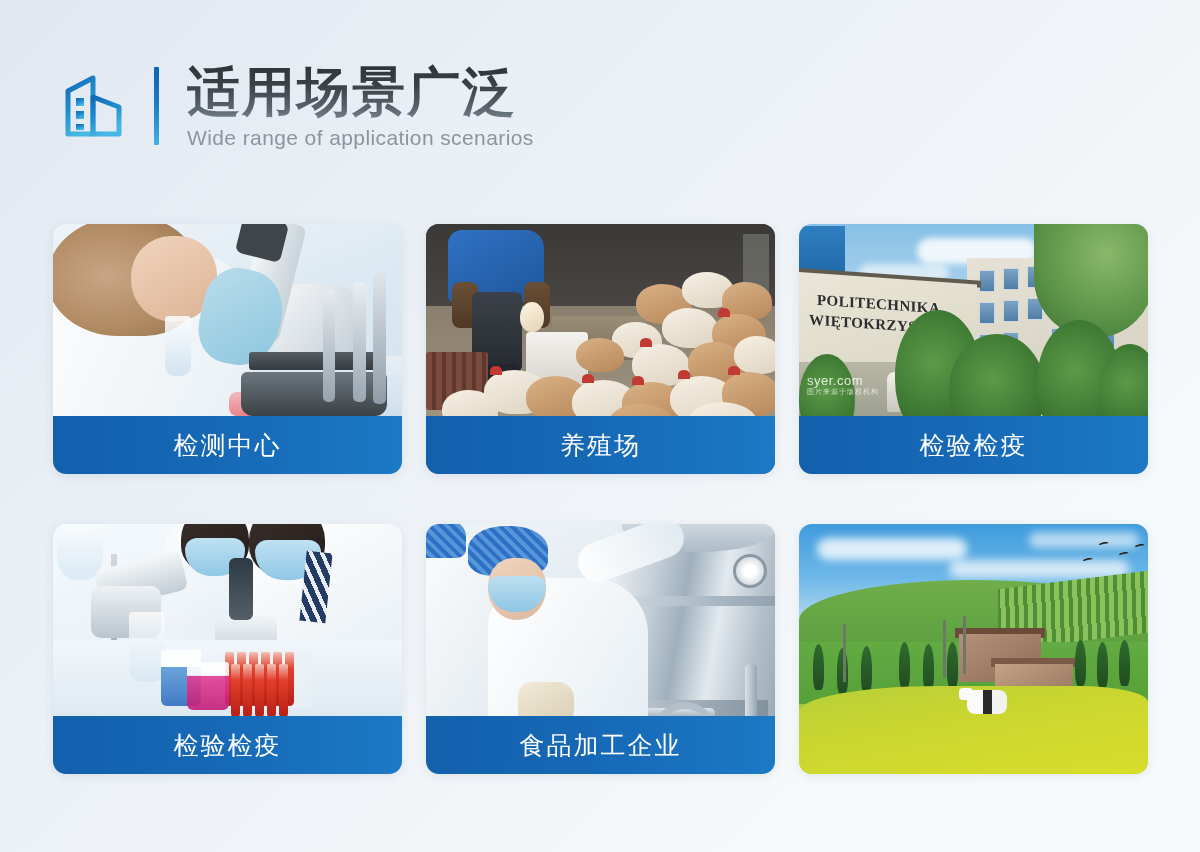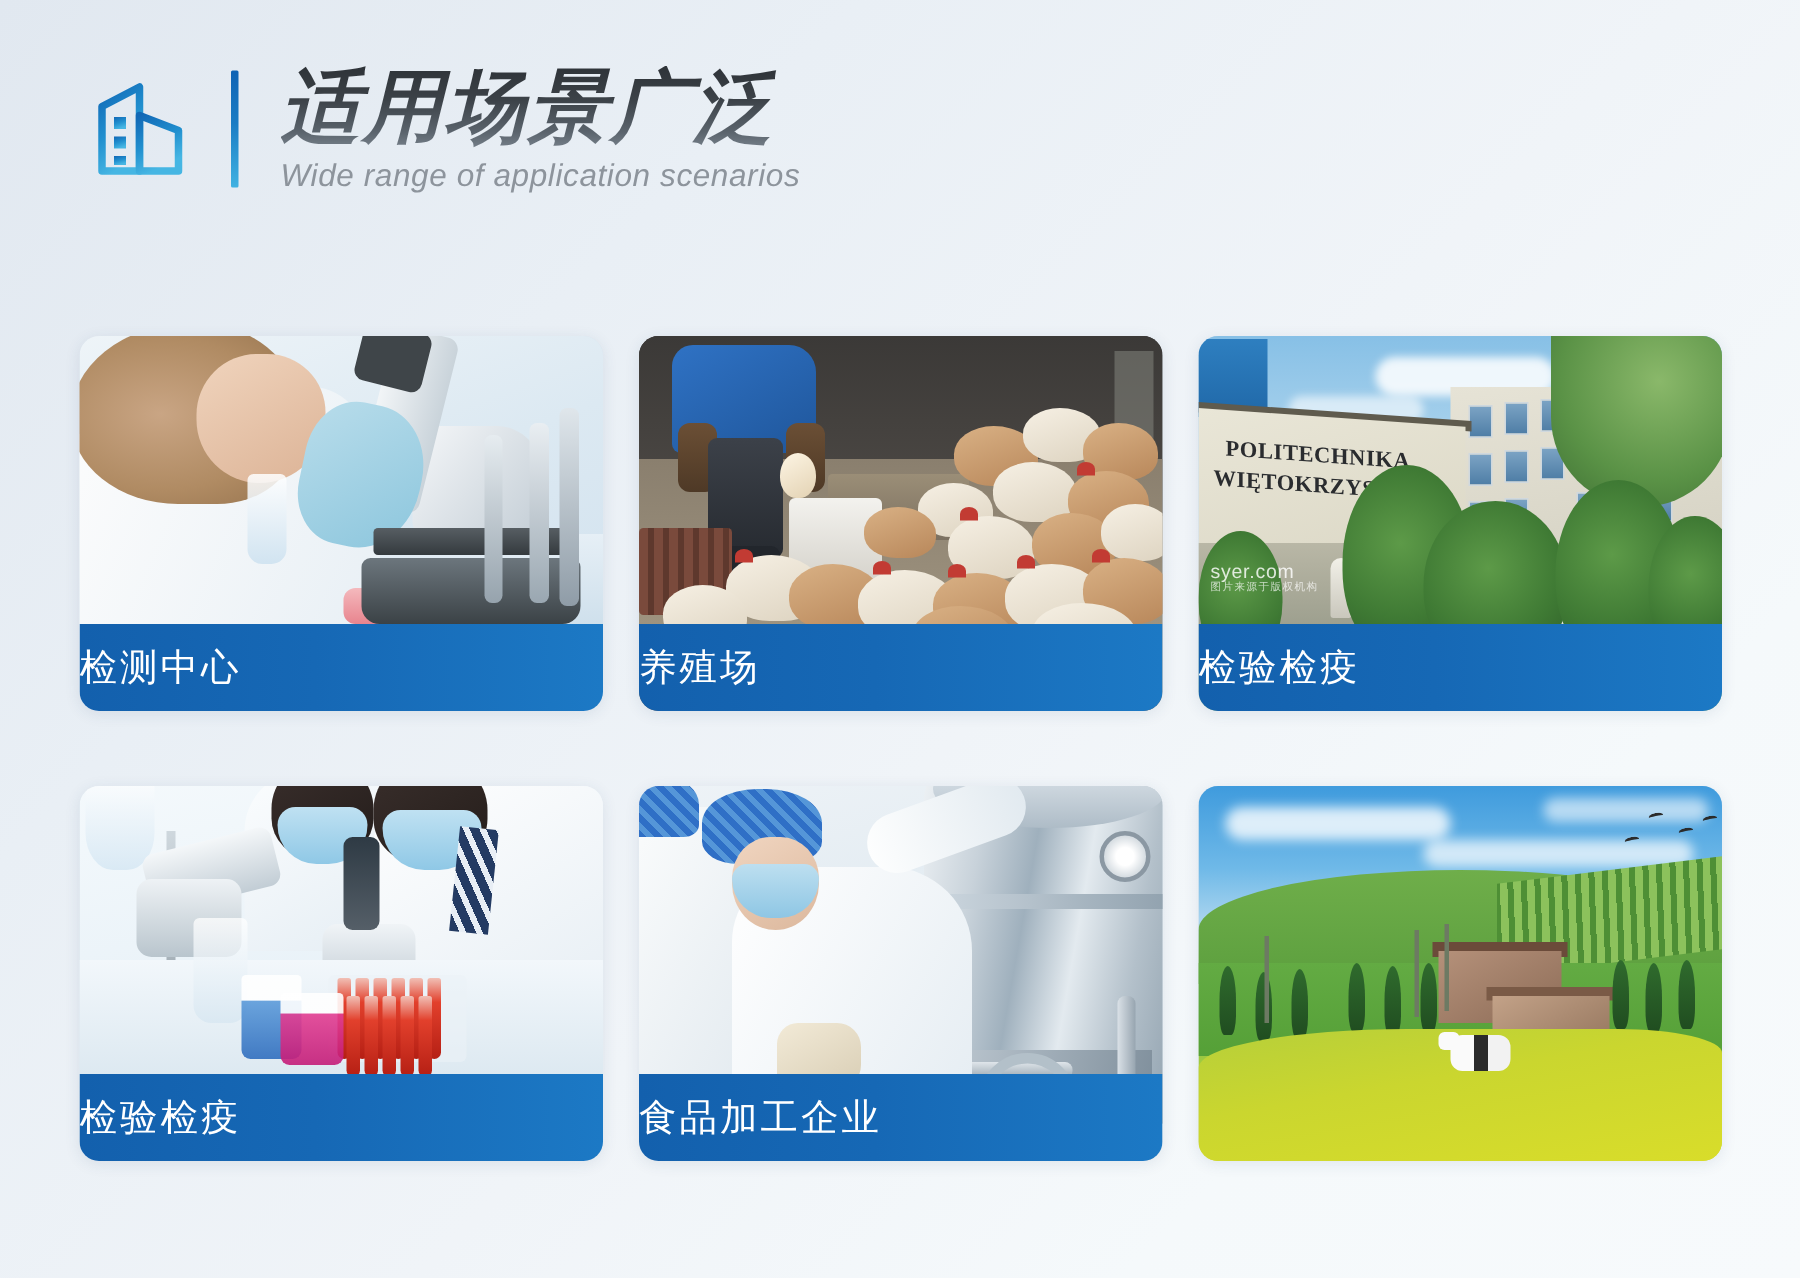--- a/index.html
+++ b/index.html
@@ -14,25 +14,24 @@
   body {
     font-family: "Liberation Sans", "DejaVu Sans", sans-serif;
     background: linear-gradient(135deg, #e1e8f0 0%, #e9eff5 28%, #f0f4f8 55%, #f5f9fb 78%, #f7fafc 100%);
     position: relative;
   }
 
   
   .header {
     position: absolute;
     left: 60px;
-    top: 44px;
+    top: 64px;
     display: flex;
     align-items: center;
     gap: 0;
-    font-style: italic;
   }
 
   .brand-icon {
     width: 72px;
     height: 72px;
     display: flex;
     align-items: center;
     justify-content: center;
     flex: 0 0 auto;
   }
@@ -105,20 +104,21 @@
     overflow: hidden;
   }
 
   .card-caption {
     position: absolute;
     left: 0; right: 0; bottom: 0;
     height: 58px;
     background: linear-gradient(90deg, #1360ad 0%, #1668b5 45%, #1c79c5 100%);
     display: flex;
     align-items: center;
+    justify-content: center;
     z-index: 5;
   }
 
   .card-caption-label {
     color: #ffffff;
     font-size: 25px;
     letter-spacing: 2px;
     font-weight: 400;
     line-height: 1;
   }

